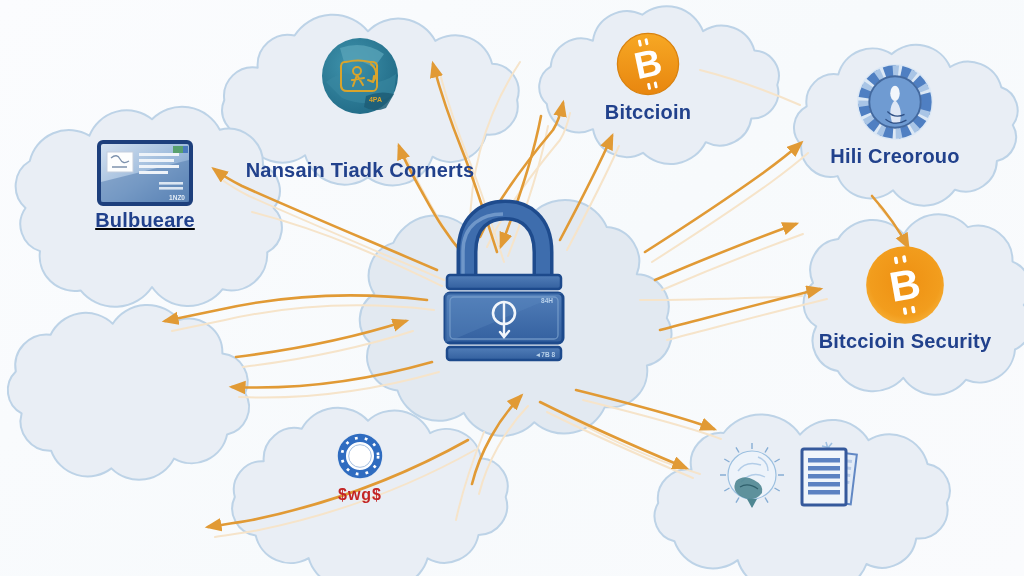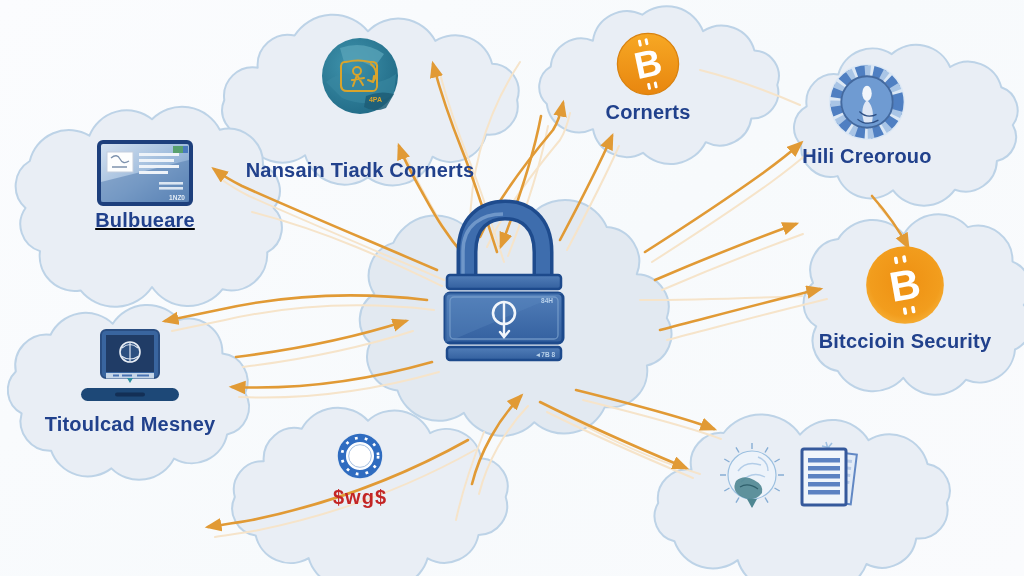--- a/index.html
+++ b/index.html
@@ -4,26 +4,26 @@
 <style>
   html,body{margin:0;padding:0;}
   .stage{
     position:relative;width:1024px;height:576px;overflow:hidden;
     background:linear-gradient(135deg,#fbfcfe 0%,#f7fafc 55%,#fafbfd 100%);
     font-family:"Liberation Sans", sans-serif;
   }
   #scene{position:absolute;left:0;top:0;}
   .node{position:absolute;display:flex;flex-direction:column;align-items:center;text-align:center;}
   .node .label{font-weight:bold;font-size:20px;color:#21418c;letter-spacing:.2px;margin-top:4px;line-height:1.05;}
-  .badge{font-weight:bold;font-size:20px;color:#c32525;letter-spacing:1px;line-height:1;margin-top:2px;}
+  .badge{font-weight:bold;font-size:16px;color:#c32525;letter-spacing:1px;line-height:1;margin-top:2px;}
   .icon-row{display:flex;gap:10px;align-items:center;}
   svg{display:block;}
   #node-trade   {left:235px;top:36px; width:250px;gap:40px;}
   #node-bitcoin {left:558px;top:30px; width:180px;}
-  #node-hil     {left:767px;top:62px; width:200px;text-align:right;}
+  #node-hil     {left:795px;top:62px; width:200px;text-align:right;}
   #node-browser {left:45px; top:140px;width:200px;text-decoration:underline;}
   #node-security{left:795px;top:243px;width:220px;}
   #node-laptop  {left:30px; top:328px;width:200px;}
   #node-payment {left:230px;top:427px;width:260px;}
   #node-api     {left:658px;top:441px;width:260px;}
   #lock{position:absolute;left:425px;top:196px;}
 </style>
 </head>
 <body>
 
@@ -146,21 +146,21 @@
         </defs>
       <circle cx="40" cy="40" r="36" fill="url(#gBtc1)" stroke="#d9820f" stroke-width="1.5"></circle>
       <g transform="rotate(-12 40 40)" fill="#ffffff">
         <text x="40" y="55" font-size="44" font-weight="bold" text-anchor="middle">B</text>
         <rect x="34" y="10" width="3.5" height="8" rx="1.5"></rect>
           <rect x="42" y="10" width="3.5" height="8" rx="1.5"></rect>
         <rect x="34" y="62" width="3.5" height="8" rx="1.5"></rect>
           <rect x="42" y="62" width="3.5" height="8" rx="1.5"></rect>
       </g>
     </svg>
-    <div class="label">Cornerts</div>
+    <div class="label">Bitccioin</div>
   </div>
 
   <div class="node" id="node-hil">
     <svg width="80" height="80" viewBox="0 0 84 84">
       <circle cx="42" cy="42" r="40" fill="#dce8f5"></circle>
       <circle cx="42" cy="42" r="33" fill="none" stroke="#4f7fc2" stroke-width="11" stroke-dasharray="12 6"></circle>
       <circle cx="42" cy="42" r="33" fill="none" stroke="#a9c5e6" stroke-width="11" stroke-dasharray="6 12" stroke-dashoffset="9"></circle>
       <circle cx="42" cy="42" r="27" fill="#6f9bd2" stroke="#43699f" stroke-width="2"></circle>
       <ellipse cx="42" cy="33" rx="5" ry="8" fill="#f2f6fb"></ellipse>
       <path d="M42,40 C35,47 37,57 39,64 L47,64 C49,56 49,47 42,40 Z" fill="#e8eef7" opacity=".92"></path>
@@ -213,38 +213,20 @@
         <text x="40" y="54" font-size="40" font-weight="bold" text-anchor="middle">B</text>
         <rect x="34" y="12" width="3.4" height="7" rx="1.5"></rect>
           <rect x="42" y="12" width="3.4" height="7" rx="1.5"></rect>
         <rect x="34" y="61" width="3.4" height="7" rx="1.5"></rect>
           <rect x="42" y="61" width="3.4" height="7" rx="1.5"></rect>
       </g>
     </svg>
     <div class="label">Bitccioin Security</div>
   </div>
 
-  <div class="node" id="node-laptop">
-    <svg width="110" height="82" viewBox="0 0 110 82">
-      <rect x="26" y="2" width="58" height="48" rx="5" fill="#39659f" stroke="#2a4e82" stroke-width="2"></rect>
-      <rect x="31" y="7" width="48" height="37" fill="#203c66"></rect>
-      <circle cx="55" cy="24" r="10" fill="#2c4f80" stroke="#e9eef5" stroke-width="1.6"></circle>
-      <path d="M47,20 Q55,13 63,20 M46,28 Q55,34 64,28 M55,14 V34" fill="none" stroke="#dfe7f2" stroke-width="1.2"></path>
-      <rect x="31" y="45" width="48" height="5.5" fill="#c6d6e8"></rect>
-      <g fill="#4a74b4">
-          <rect x="38" y="46.5" width="6" height="2"></rect>
-          <rect x="47" y="46.5" width="10" height="2"></rect>
-          <rect x="62" y="46.5" width="12" height="2"></rect>
-        </g>
-      <path d="M52,50 l3,5 l3,-5 Z" fill="#2e8fa0"></path>
-      <rect x="6" y="60" width="98" height="13" rx="6.5" fill="#1d4877"></rect>
-      <rect x="40" y="64.5" width="30" height="4" rx="2" fill="#132f55"></rect>
-    </svg>
-    <div class="label">Titoulcad Mesney</div>
-  </div>
 
   <div class="node" id="node-payment">
     <svg width="58" height="58" viewBox="0 0 64 64">
       <circle cx="32" cy="32" r="25" fill="#fdfeff" stroke="#dfe8f2"></circle>
       <circle cx="32" cy="32" r="20" fill="none" stroke="#2f6cc0" stroke-width="9"></circle>
       <circle cx="32" cy="32" r="20" fill="none" stroke="#ffffff" stroke-width="3" stroke-dasharray="3 8"></circle>
       <circle cx="32" cy="32" r="12.5" fill="#ffffff" stroke="#9db9dd" stroke-width="1"></circle>
     </svg>
     <div class="badge">$wg$</div>
   </div>

